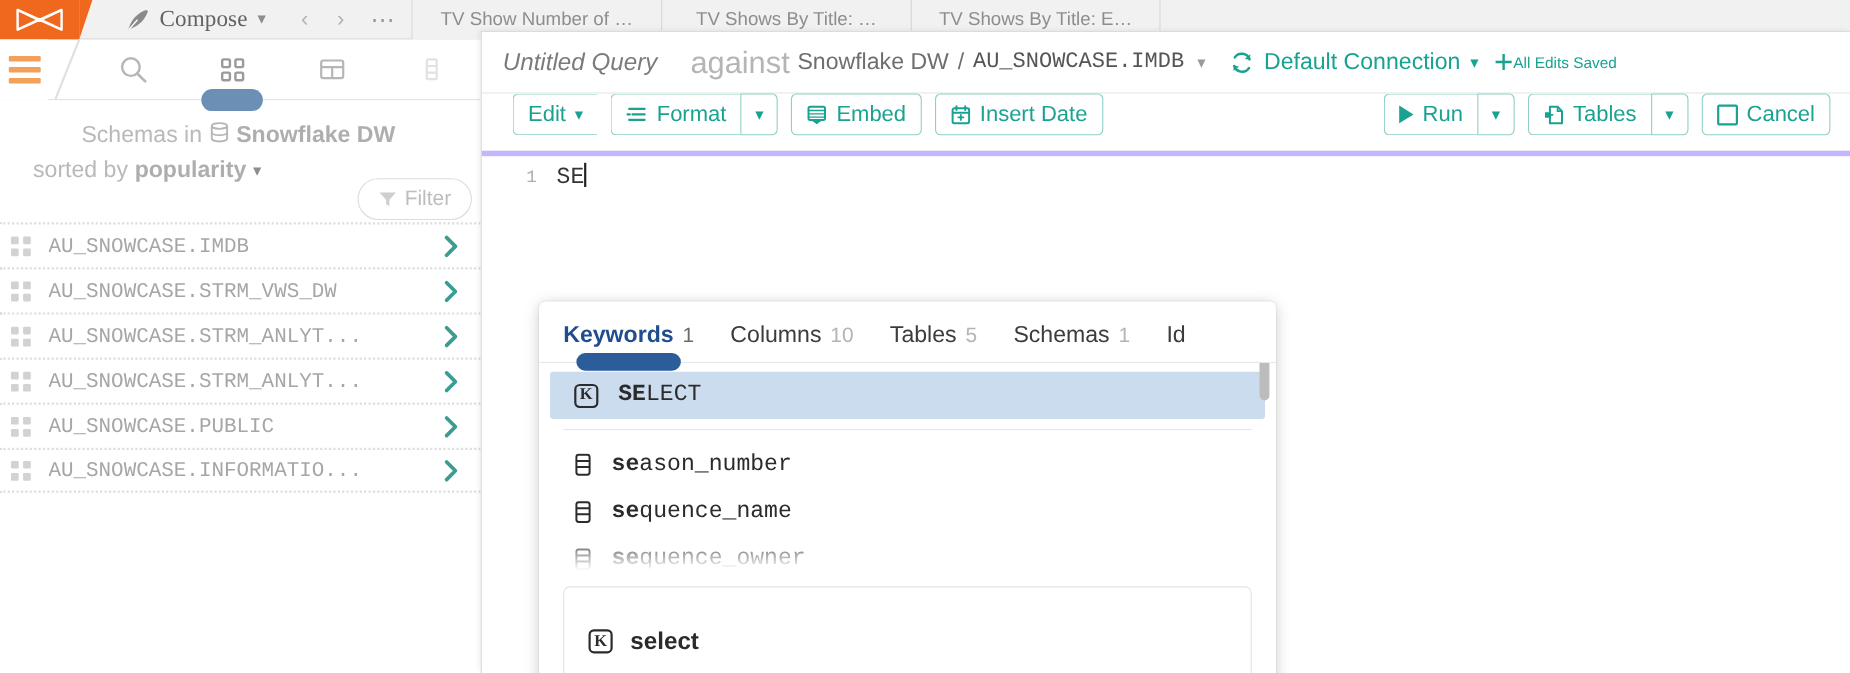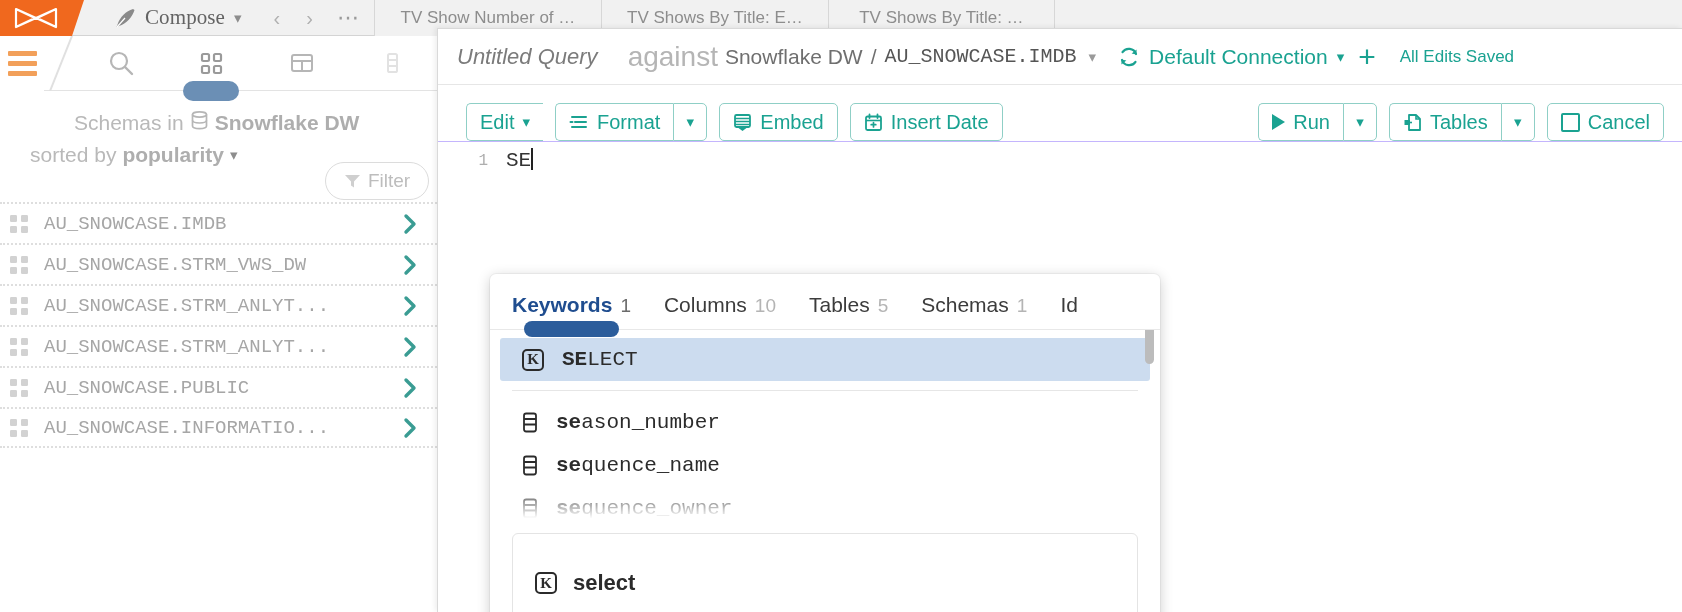--- a/index.html
+++ b/index.html
@@ -119,26 +119,26 @@
   .qtitle { font-size: 22px; font-style: italic; color: #7b7b7b; }
   .qagainst { margin-left: 30px; font-size: 28px; color: #b5b5b5; }
   .qdb { font-size: 21px; color: #6f6f6f; margin-left: 7px; }
   .qslash { font-size: 21px; color: #6f6f6f; margin: 0 8px; }
   .qschema { font-family:"Liberation Mono", monospace; font-size: 20px; color: #555; }
   .qcaret { color:#9a9a9a; font-size:15px; margin-left: 12px; }
   .teal { color: #1aa291; }
   .qconn { margin-left: 22px; display: flex; align-items: center; gap: 9px; font-size: 21px; }
   .refresh { width: 22px; height: 22px; display:block; }
   .plus { font-size: 30px; color:#1aa291; margin-left: 14px; line-height:1; font-weight: 300;}
-  .qsaved { margin-left: 24px; font-size: 17px; color:#1aa291; }
+  .qsaved { margin-left: 0; font-size: 14px; color:#1aa291; }
 
   .qtoolbar {
-    height: 57px; display: flex; align-items: flex-end;
+    height: 57px; display: flex; align-items: flex-start;
     padding: 0 18px 0 28px; gap: 12px;
-    border-bottom: 1px solid #c4b5fd;
+    border-bottom: 5px solid #c4b5fd;
   }
   .btn {
     height: 38px; border: 1px solid #8fcfc6; border-radius: 5px;
     background: #fff; color: #1aa291; font-size: 20px;
     display: flex; align-items: center; gap: 8px;
     padding: 0 13px; white-space: nowrap;
   }
   .btngroup { display: flex; align-items: stretch; }
   .btngroup .btn { border-radius: 5px 0 0 5px; border-right: none; }
   .btngroup .btn-split {
@@ -248,22 +248,22 @@
     </div>
 
     <div class="navarrows">
       <span>‹</span>
       <span>›</span>
     </div>
     <div class="dots">⋯</div>
 
     <div class="tabs">
       <div class="tab">TV Show Number of …</div>
+      <div class="tab">TV Shows By Title: …</div>
       <div class="tab">TV Shows By Title: E…</div>
-      <div class="tab">TV Shows By Title: …</div>
     </div>
   </div>
 
   <div class="leftpanel">
 
     <div class="icon-row">
       <div class="hamburger-cell">
         <i></i>
           <i></i>
           <i></i>

